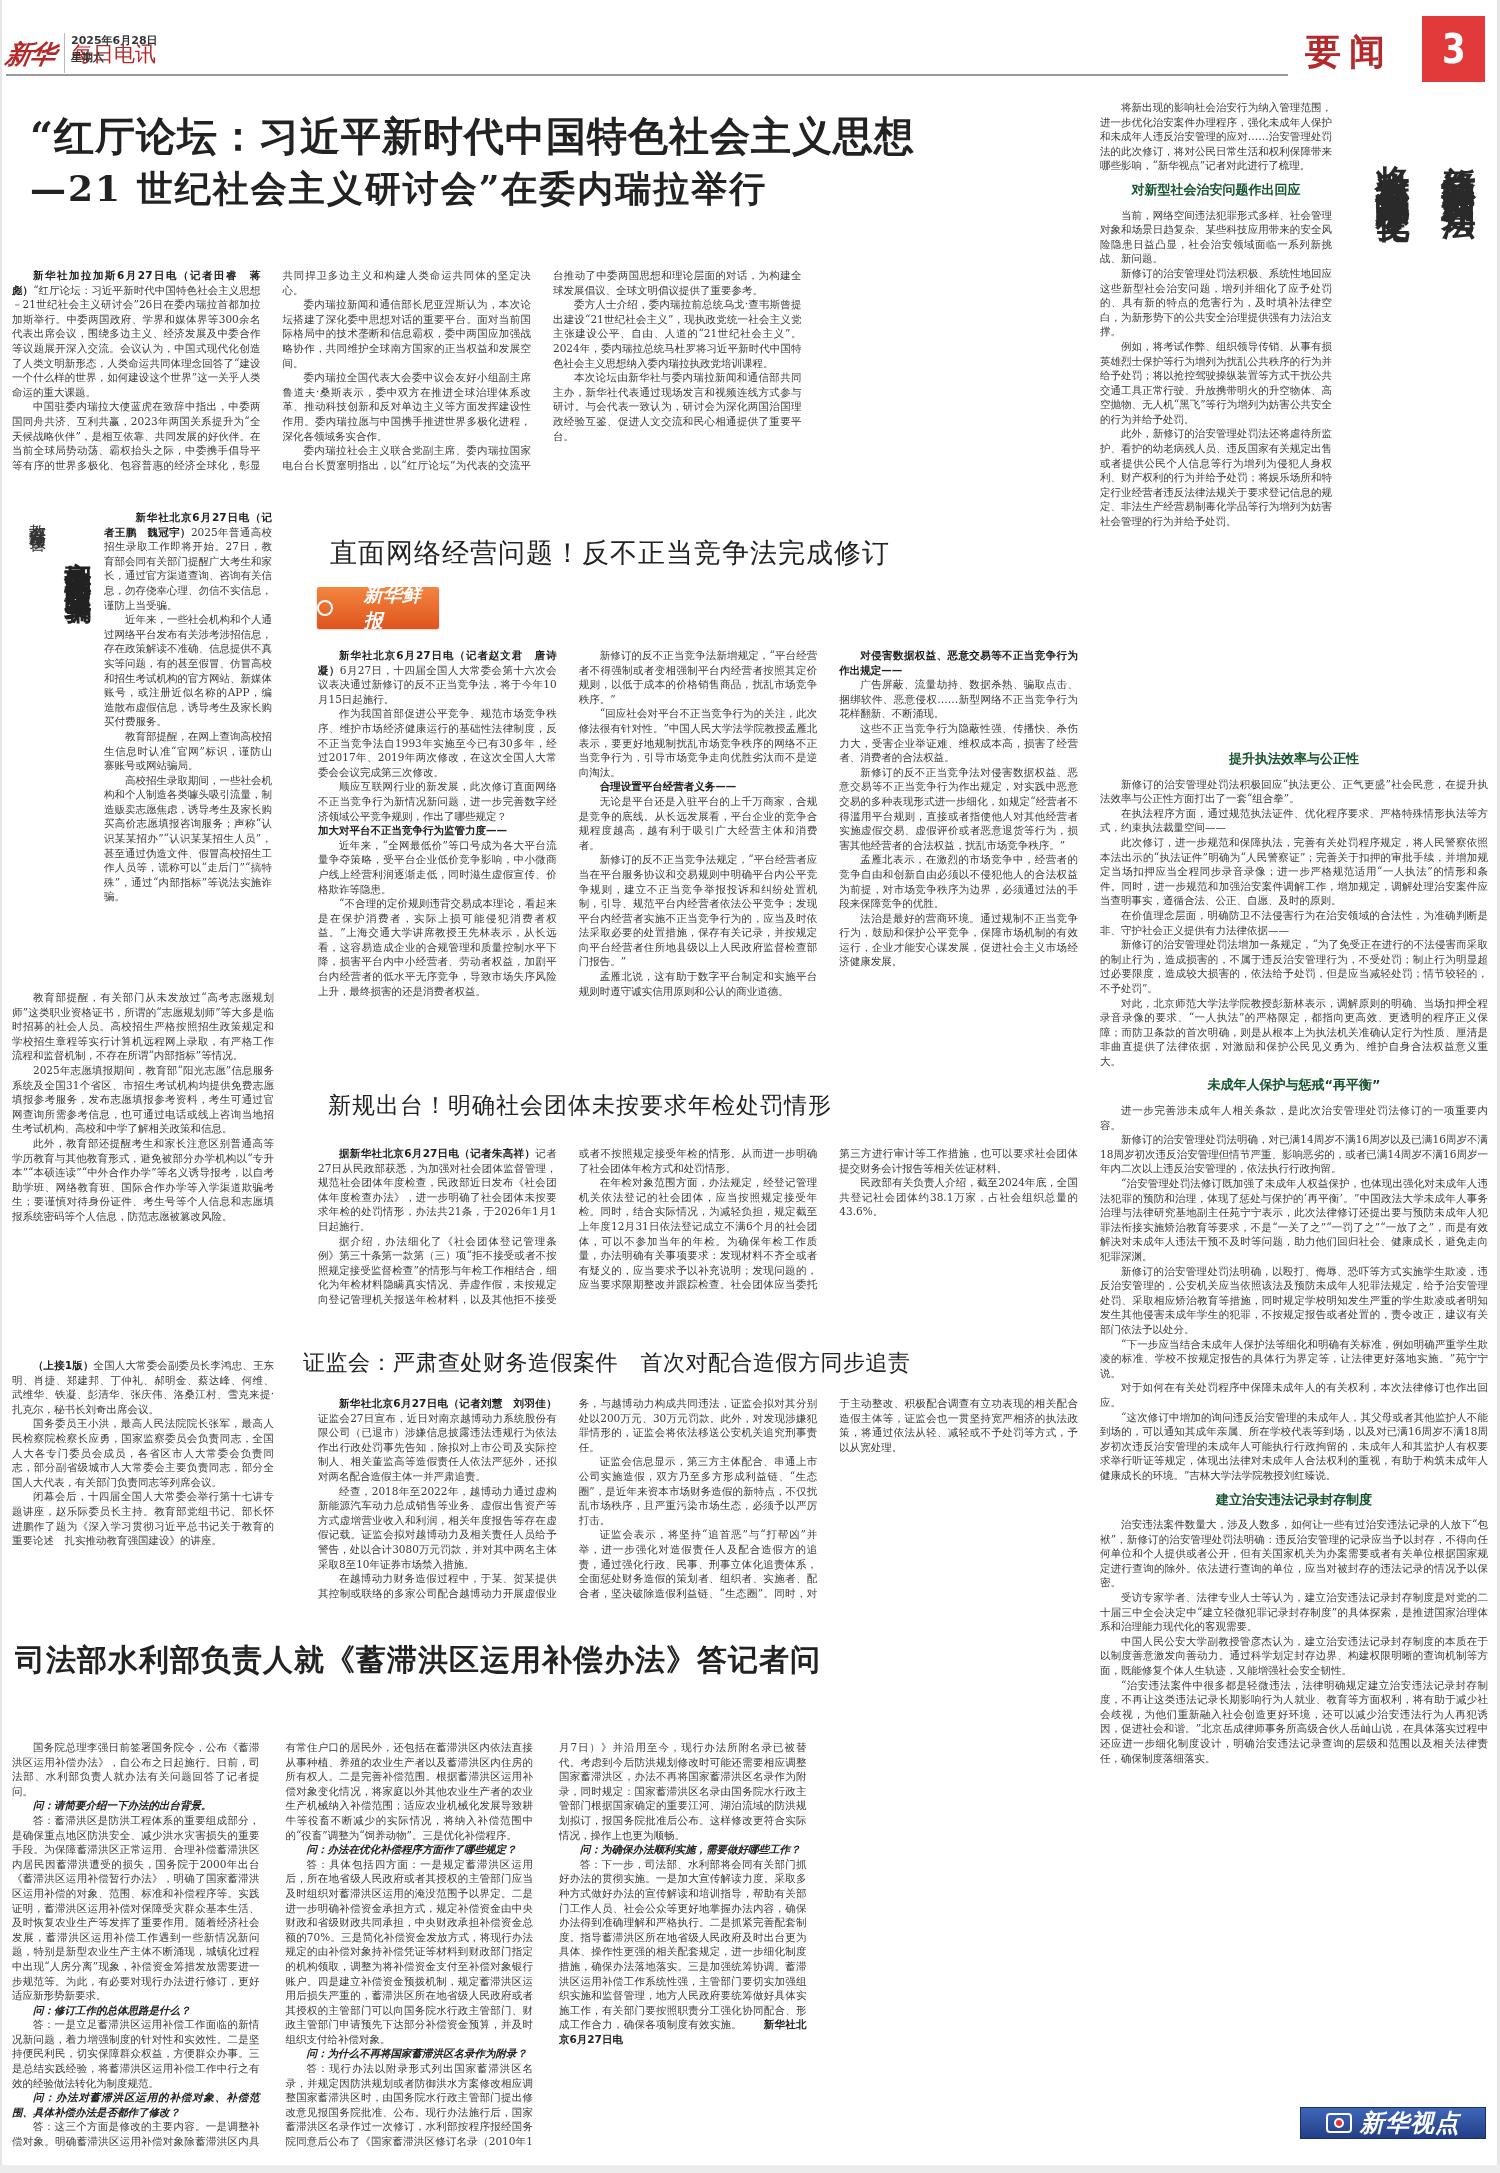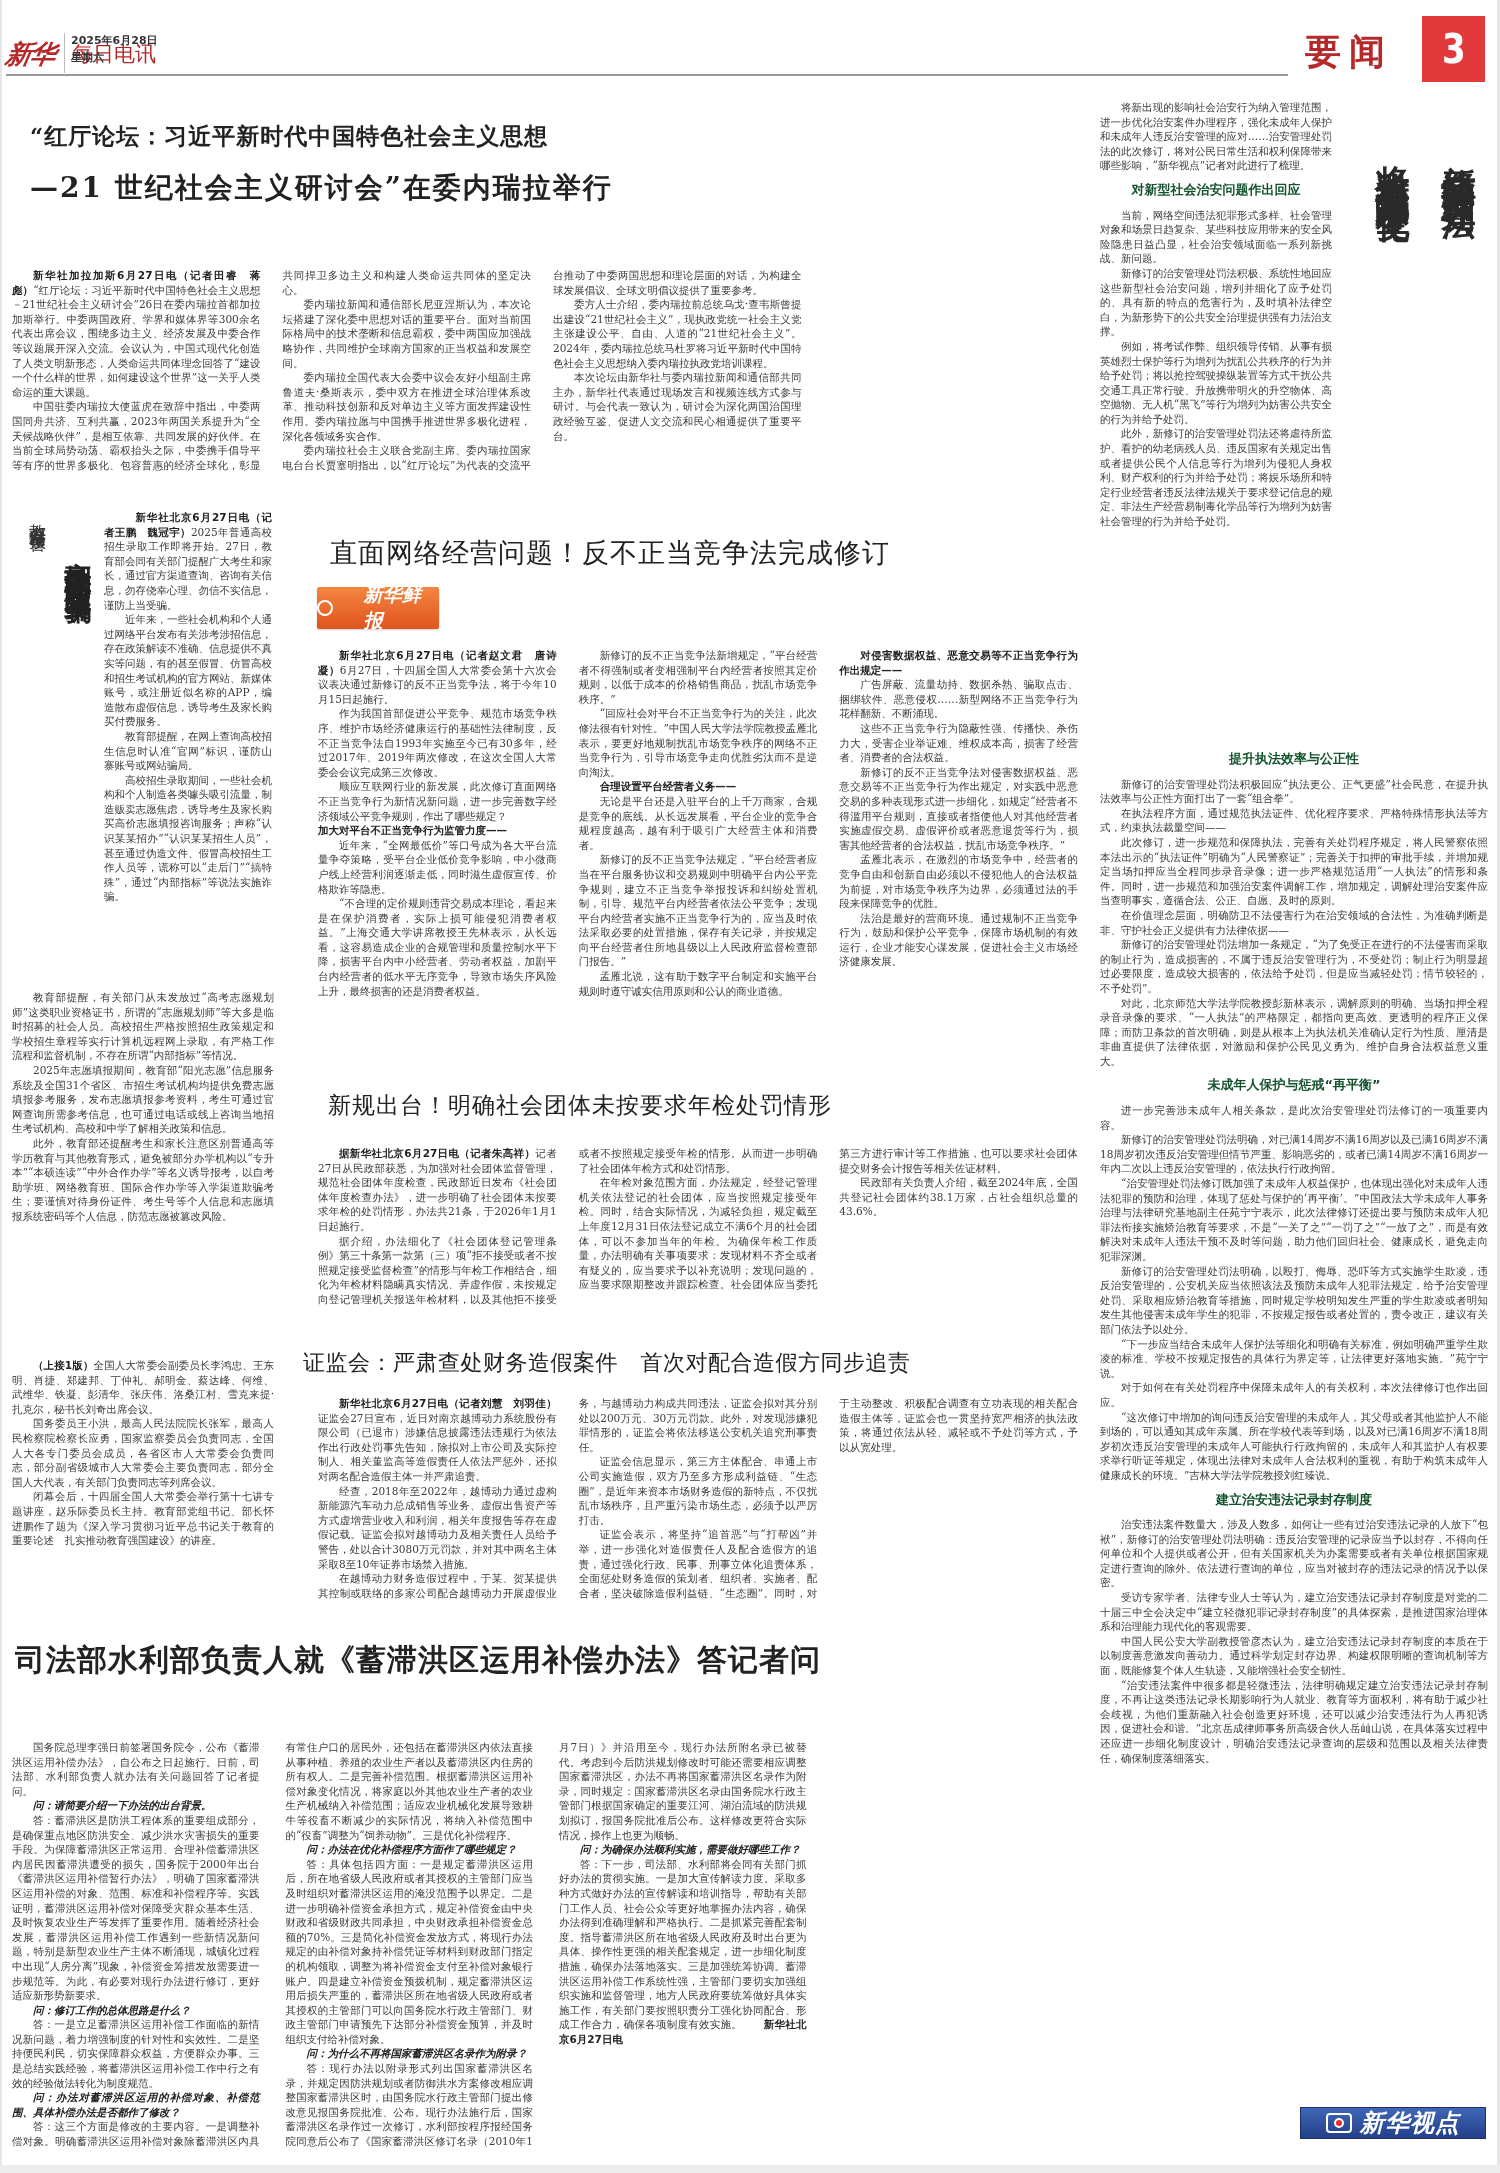--- a/index.html
+++ b/index.html
@@ -29,22 +29,22 @@
     <div style="font-family:'DejaVu Sans',sans-serif;font-weight:bold;font-size:11px;color:#333;line-height:18px;">星期六</div>
   </div>
   <div class="abs rule" style="left:6px;top:74px;width:1282px;height:2px;"></div>
   <div class="abs" style="left:1305px;top:28px;font-family:'DejaVu Serif',serif;font-size:36px;color:#b5292a;letter-spacing:8px;font-weight:bold;">要闻</div>
   <div class="abs" style="left:1422px;top:16px;width:63px;height:66px;background:#e23a3a;display:flex;align-items:center;justify-content:center;">
     <span style="font-family:'DejaVu Sans',sans-serif;font-weight:bold;font-size:40px;color:#fff;transform:scaleX(0.85);display:inline-block;">3</span>
   </div>
 </div>
 
 <div class="abs" style="left:30px;top:110px;width:1055px;">
-  <div class="headline" style="font-size:23px;font-weight:bold;letter-spacing:1px;line-height:52px;">“红厅论坛：习近平新时代中国特色社会主义思想</div>
-  <div class="headline" style="font-size:28px;font-weight:bold;letter-spacing:2px;line-height:52px;">—21 世纪社会主义研讨会”在委内瑞拉举行</div>
+  <div class="headline" style="font-size:40px;font-weight:bold;letter-spacing:1px;line-height:52px;">“红厅论坛：习近平新时代中国特色社会主义思想</div>
+  <div class="headline" style="font-size:36px;font-weight:bold;letter-spacing:2px;line-height:52px;">—21 世纪社会主义研讨会”在委内瑞拉举行</div>
 </div>
 
 <div class="abs body-text" style="left:12px;top:268px;width:1060px;height:210px;column-count:4;column-gap:22px;column-fill:auto;">
   <p><span class="lead-bold">新华社加拉加斯6月27日电（记者田睿　蒋彪）</span><span>“红厅论坛：习近平新时代中国特色社会主义思想－21世纪社会主义研讨会”26日在委内瑞拉首都加拉加斯举行。中委两国政府、学界和媒体界等300余名代表出席会议，围绕多边主义、经济发展及中委合作等议题展开深入交流。会议认为，中国式现代化创造了人类文明新形态，人类命运共同体理念回答了“建设一个什么样的世界，如何建设这个世界”这一关乎人类命运的重大课题。</span></p>
   <p>中国驻委内瑞拉大使蓝虎在致辞中指出，中委两国同舟共济、互利共赢，2023年两国关系提升为“全天候战略伙伴”，是相互依靠、共同发展的好伙伴。在当前全球局势动荡、霸权抬头之际，中委携手倡导平等有序的世界多极化、包容普惠的经济全球化，彰显共同捍卫多边主义和构建人类命运共同体的坚定决心。</p>
   <p>委内瑞拉新闻和通信部长尼亚涅斯认为，本次论坛搭建了深化委中思想对话的重要平台。面对当前国际格局中的技术垄断和信息霸权，委中两国应加强战略协作，共同维护全球南方国家的正当权益和发展空间。</p>
   <p>委内瑞拉全国代表大会委中议会友好小组副主席鲁道夫·桑斯表示，委中双方在推进全球治理体系改革、推动科技创新和反对单边主义等方面发挥建设性作用。委内瑞拉愿与中国携手推进世界多极化进程，深化各领域务实合作。</p>
   <p>委内瑞拉社会主义联合党副主席、委内瑞拉国家电台台长贾塞明指出，以“红厅论坛”为代表的交流平台推动了中委两国思想和理论层面的对话，为构建全球发展倡议、全球文明倡议提供了重要参考。</p>
   <p>委方人士介绍，委内瑞拉前总统乌戈·查韦斯曾提出建设“21世纪社会主义”，现执政党统一社会主义党主张建设公平、自由、人道的“21世纪社会主义”。2024年，委内瑞拉总统马杜罗将习近平新时代中国特色社会主义思想纳入委内瑞拉执政党培训课程。</p>
   <p>本次论坛由新华社与委内瑞拉新闻和通信部共同主办，新华社代表通过现场发言和视频连线方式参与研讨。与会代表一致认为，研讨会为深化两国治国理政经验互鉴、促进人文交流和民心相通提供了重要平台。</p>

